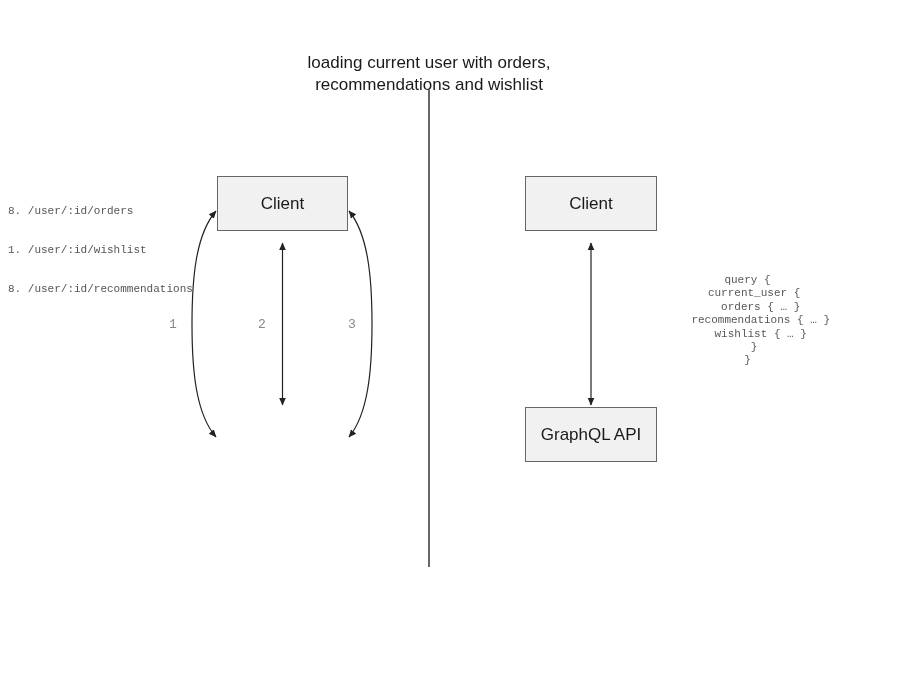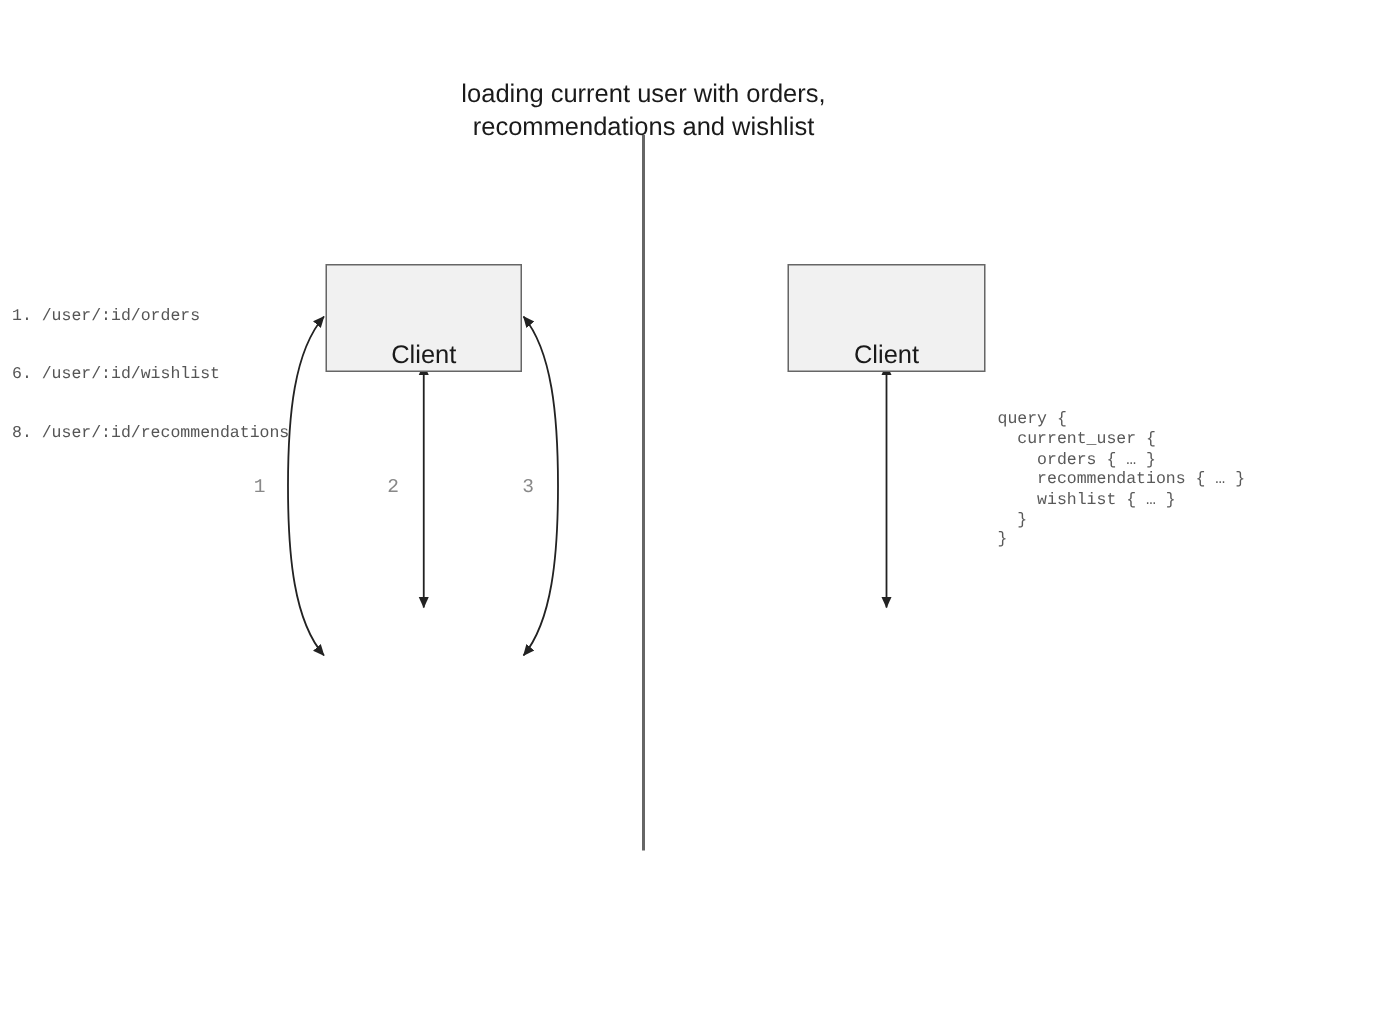--- a/index.html
+++ b/index.html
@@ -36,25 +36,25 @@
     background: #666666;
   }
   .arrows {
     position: absolute;
     left: 0;
     top: 0;
   }
   .box {
     position: absolute;
     width: 131px;
-    height: 72px;
+    height: 55px;
     background: #f1f1f1;
     border: 1px solid #666666;
     display: flex;
-    align-items: flex-end;
+    align-items: center;
     justify-content: center;
     font-size: 17px;
     color: #1a1a1a;
     box-sizing: border-box;
   }
   .box.wide { width: 132px; }
   .endpoints {
     position: absolute;
     left: 8px;
     top: 179px;
@@ -75,20 +75,21 @@
   .query {
     position: absolute;
     left: 665px;
     top: 274px;
     margin: 0;
     font-family: "Liberation Mono", monospace;
     font-size: 11px;
     line-height: 13.4px;
     color: #595959;
     white-space: pre;
+    text-align: center;
   }
 </style>
 </head>
 <body>
 
 <div class="canvas">
 
   <div class="title">loading current user with orders,
 recommendations and wishlist</div>
 
@@ -100,36 +101,39 @@
         <path d="M0,1.2 L8.5,5 L0,8.8 z" fill="#222222"></path>
       </marker>
     </defs>
     <path d="M216,211 C196,234 192,277 192,324 C192,371 196,414 216,437" fill="none" stroke="#222222" stroke-width="1.2" marker-start="url(#ah)" marker-end="url(#ah)"></path>
     <path d="M282.5,243 L282.5,405" fill="none" stroke="#222222" stroke-width="1.2" marker-start="url(#ah)" marker-end="url(#ah)"></path>
     <path d="M349,211 C368,234 372,277 372,324 C372,371 368,414 349,437" fill="none" stroke="#222222" stroke-width="1.2" marker-start="url(#ah)" marker-end="url(#ah)"></path>
     <path d="M591,243 L591,405" fill="none" stroke="#222222" stroke-width="1.2" marker-start="url(#ah)" marker-end="url(#ah)"></path>
   </svg>
 
   <div class="endpoints">
-    <div>1. /user/:id/orders</div>
-    <div>6. /user/:id/wishlist</div>
+    <div>8. /user/:id/orders</div>
+    <div>1. /user/:id/wishlist</div>
     <div>8. /user/:id/recommendations</div>
   </div>
 
   <div class="box" style="left:217px; top:176px;">
     <span>Client</span>
   </div>
 
   <div class="arrow-label" style="left:165px; top:317px;">1</div>
   <div class="arrow-label" style="left:254px; top:317px;">2</div>
   <div class="arrow-label" style="left:344px; top:317px;">3</div>
 
   <div class="box wide" style="left:525px; top:176px;">
     <span>Client</span>
   </div>
+  <div class="box wide" style="left:525px; top:407px;">
+    <span>GraphQL API</span>
+  </div>
 
   <pre class="query">query {
   current_user {
     orders { … }
     recommendations { … }
     wishlist { … }
   }
 }</pre>
 
 </div>

